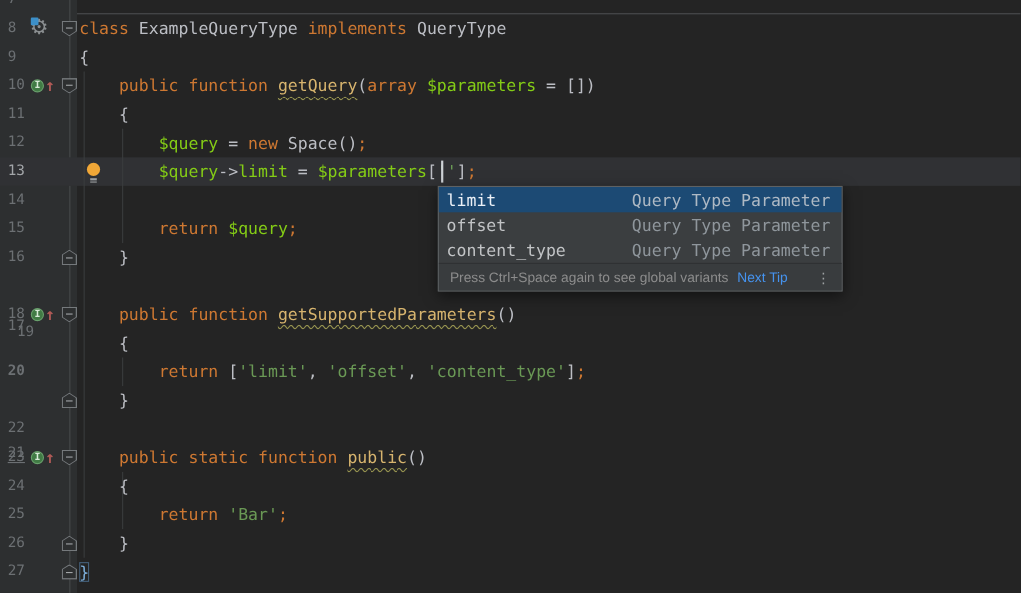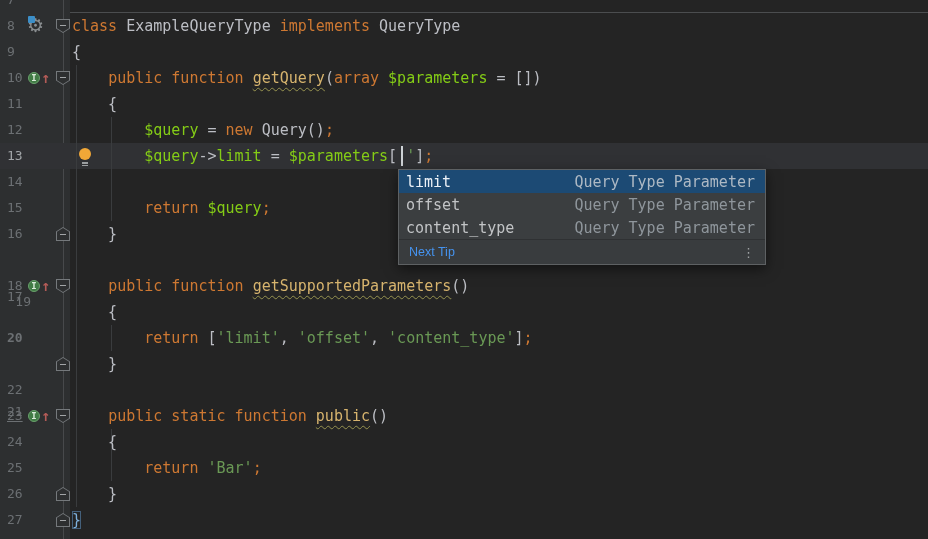--- a/index.html
+++ b/index.html
@@ -90,21 +90,21 @@
         <div class="outer"></div>
         <div class="inner"></div>
         <div class="minus"></div>
       </div>
       <div class="impl-c" style="top: 72px;">I</div>
       <div class="impl-a" style="top: 70px;">↑</div>
       <div class="code-row" style="top: 65px;"><span class="def">    </span><span class="kw">public function </span><span class="fn u">getQuery</span><span class="def">(</span><span class="kw">array </span><span class="var">$parameters</span><span class="def"> = [])</span></div>
       <div class="ln" style="top: 91px;">11</div>
       <div class="code-row" style="top: 91px;"><span class="def">    {</span></div>
       <div class="ln" style="top: 117px;">12</div>
-      <div class="code-row" style="top: 117px;"><span class="def">        </span><span class="var">$query</span><span class="def"> = </span><span class="kw">new </span><span class="def">Query()</span><span class="semi">;</span></div>
+      <div class="code-row" style="top: 117px;"><span class="def">        </span><span class="var">$query</span><span class="def"> = </span><span class="kw">new </span><span class="def">Space()</span><span class="semi">;</span></div>
       <div class="ln cur" style="top: 143px;">13</div>
       <div class="bulb" style="top: 148px;"></div>
       <div class="bulb-b" style="top: 162px;"></div>
       <div class="bulb-b" style="top: 164.5px;"></div>
       <div class="code-row" style="top: 143px;"><span class="def">        </span><span class="var">$query</span><span class="def">-&gt;</span><span class="var">limit</span><span class="def"> = </span><span class="var">$parameters</span><span class="def">[</span><span class="str">''</span><span class="def">]</span><span class="semi">;</span></div>
       <div class="caret" style="left: 401px; top: 146px;"></div>
       <div class="ln" style="top: 169px;">14</div>
       <div class="code-row" style="top: 169px;"></div>
       <div class="ln" style="top: 195px;">15</div>
       <div class="code-row" style="top: 195px;"><span class="def">        </span><span class="kw">return </span><span class="var">$query</span><span class="semi">;</span></div>
@@ -177,17 +177,18 @@
         <div class="prow">
           <span>offset</span>
           <span class="ptype">Query Type Parameter</span>
         </div>
         <div class="prow">
           <span>content_type</span>
           <span class="ptype">Query Type Parameter</span>
         </div>
       </div>
     <div class="pfooter">
+      <span>Press Ctrl+Space again to see global variants</span>
       <span class="tip">Next Tip</span>
       <span class="kebab">⋮</span>
     </div>
   </div>
 </div>
 
 </body></html>

